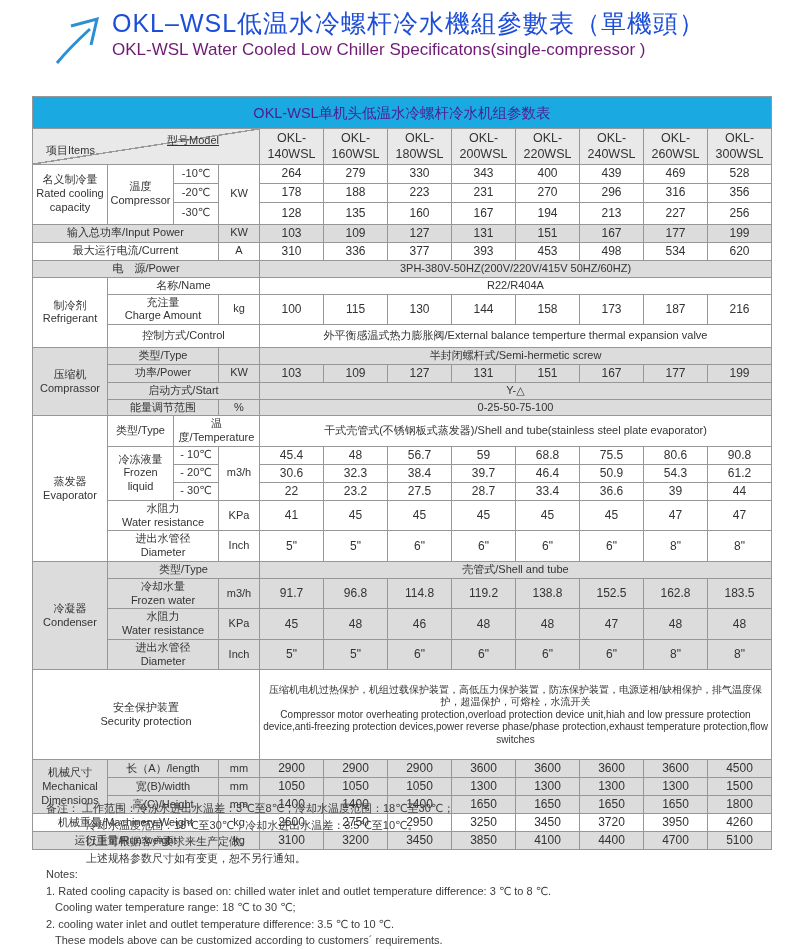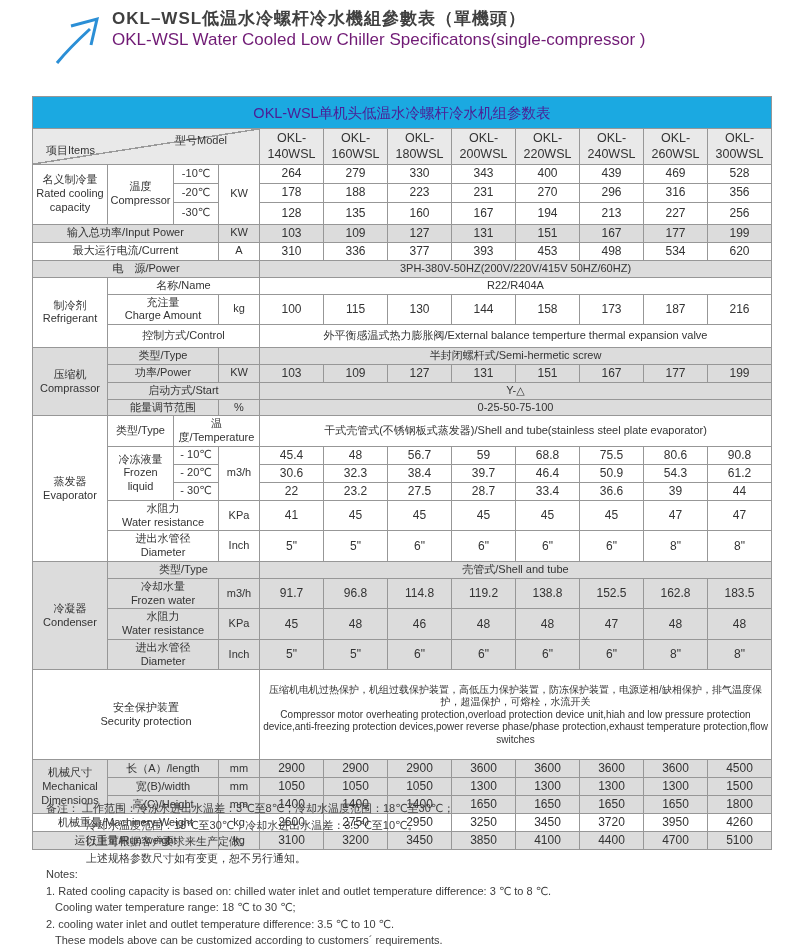--- a/index.html
+++ b/index.html
@@ -2,21 +2,21 @@
 <html><head>
 <meta charset="utf-8">
 <style>
   html,body{margin:0;padding:0;background:#fff;}
   .page{position:relative;width:790px;height:949px;background:#fff;overflow:hidden;
         font-family:"Liberation Sans","DejaVu Sans",sans-serif;color:#3a3a3a;}
   
   .masthead{position:absolute;left:52px;top:8px;display:flex;align-items:flex-start;}
   .logo{width:52px;height:52px;margin-top:6px;flex:0 0 auto;}
   .titles{margin-left:8px;}
-  .title-zh{margin:0;font-size:17px;font-weight:700;letter-spacing:1px;color:#404040;line-height:1.25;}
+  .title-zh{margin:0;font-size:25px;font-weight:400;letter-spacing:1px;color:#1d4ed8;line-height:1.25;}
   .title-en{margin:0;font-size:17px;font-weight:400;color:#701a75;line-height:1.3;}
   
   .spec{position:absolute;left:32px;top:96px;width:740px;}
   .banner{box-sizing:border-box;height:32px;line-height:32px;text-align:center;color:#4c1d95;
           font-size:14.5px;background:#1ba9e1;border:1px solid #979797;border-bottom:none;}
   table.spec-table{width:740px;border-collapse:collapse;table-layout:fixed;font-size:11px;color:#333;}
   table.spec-table td{border:1px solid #979797;text-align:center;vertical-align:middle;
                       padding:1px 2px;line-height:1.25;overflow:hidden;}
   tr.w>td{background:#ffffff;}
   tr.g>td{background:#dcdcdc;}
@@ -26,21 +26,21 @@
   td.mh span{display:block;line-height:1.3;}
   td.lbl2 span{display:block;}
   .h34{height:34px}.h19{height:19px}.h22{height:22px}.h18{height:18px}.h17{height:17px}
   .h16{height:16px}.h25{height:25px}.h23{height:23px}.h15{height:15px}.h24{height:24px}
   .h26{height:26px}.h90{height:90px}
   td.corner-cell{position:relative;padding:0;}
   .diag{position:absolute;inset:0;background:linear-gradient(to bottom right,
         transparent calc(50% - 0.7px),#9a9a9a calc(50% - 0.7px),
         #9a9a9a calc(50% + 0.7px),transparent calc(50% + 0.7px));}
   .corner-items{position:absolute;left:6px;bottom:6px;margin-left:7px;}
-  .corner-model{position:absolute;right:32px;top:5px;}
+  .corner-model{position:absolute;right:40px;top:5px;text-decoration:underline;}
   td.sec-text{text-align:left;padding:3px 7px;line-height:1.4;font-size:10px;}
   td.sec-text div{margin:0;}
   
   .notes{position:absolute;left:36px;top:800px;width:730px;font-size:11px;color:#3c3c3c;line-height:1.5;}
   .notes .ln{white-space:nowrap;margin-left:10px;}
   .ind1{padding-left:40px;}
   .ind2{padding-left:9px;}
 </style>
 </head>
 <body>

